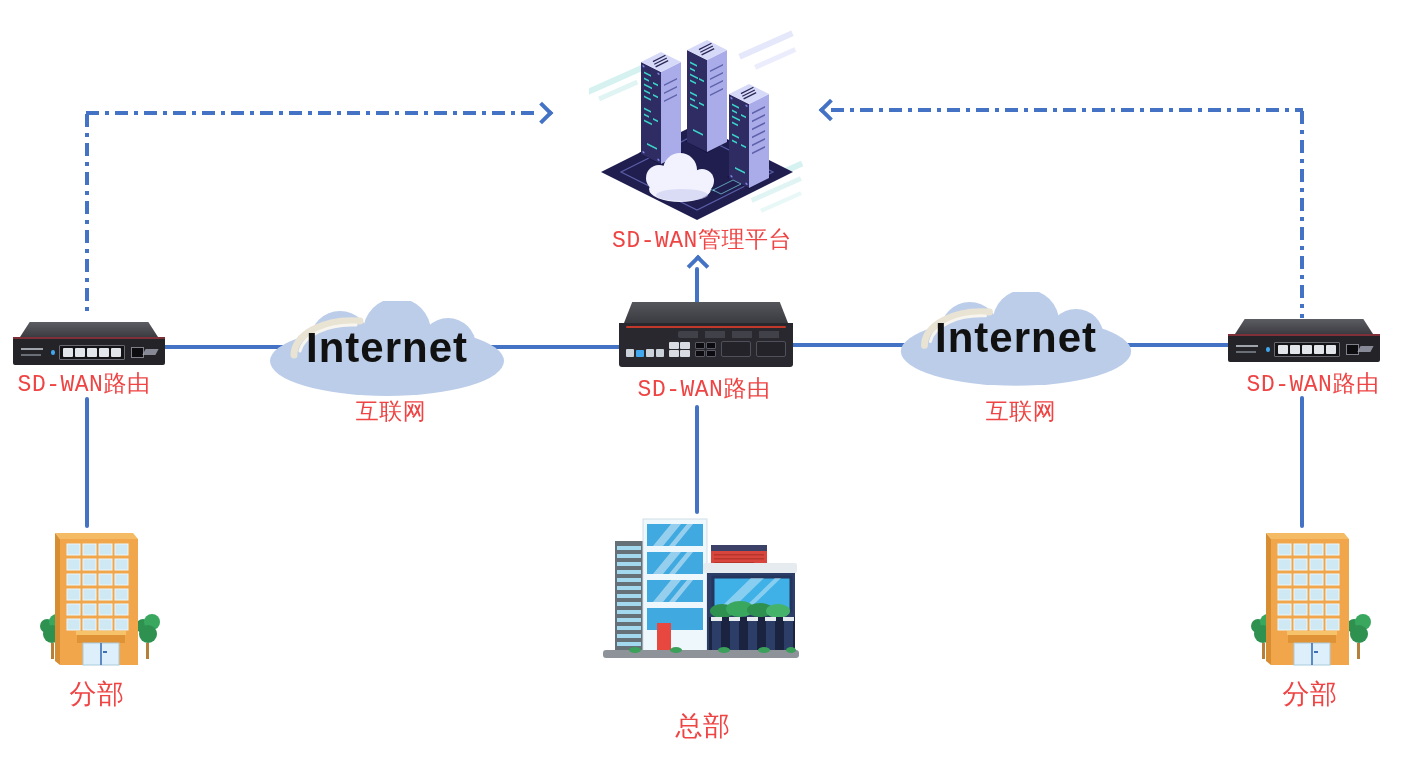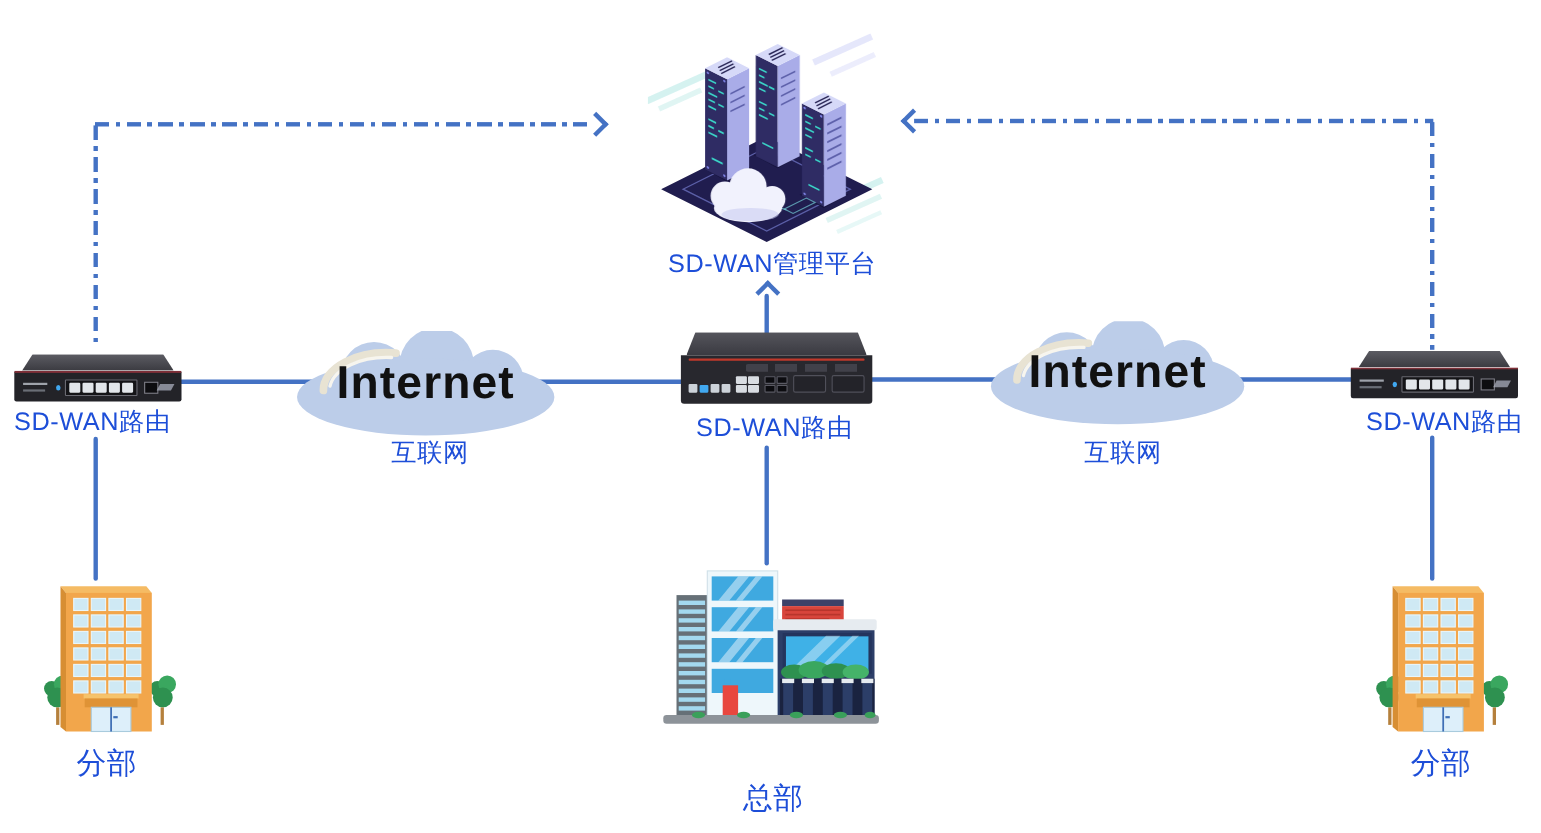--- a/index.html
+++ b/index.html
@@ -13,21 +13,21 @@
         background:repeating-linear-gradient(90deg,#4472C4 0 13px,transparent 13px 19px,#4472C4 19px 23px,transparent 23px 29px);}
   .dd-v{position:absolute;width:4px;
         background:repeating-linear-gradient(180deg,#4472C4 0 13px,transparent 13px 19px,#4472C4 19px 23px,transparent 23px 29px);}
   .chev{position:absolute;width:12px;height:12px;border-top:4px solid #4472C4;border-right:4px solid #4472C4;}
   .chev.right{transform:rotate(45deg);}
   .chev.left {transform:rotate(-135deg);}
   .chev.up   {transform:rotate(-45deg);}
 
   
   .lbl{position:absolute;transform:translateX(-50%);white-space:nowrap;
-       font-size:23px;color:#1d4ed8;letter-spacing:0.5px;}
+       font-size:23px;color:#ef4444;letter-spacing:0.5px;font-family:Liberation Mono, monospace;}
   .lbl.big{font-size:27px;text-align:right;}
   .cloud-title{position:absolute;left:50%;top:50%;transform:translate(-50%,-54%);
        font-size:42px;font-weight:600;color:#111;letter-spacing:1px;}
 
   
   .router-sm{position:absolute;width:152px;height:46px;}
   .router-sm .r-top{margin:0 7px;height:15px;
       background:linear-gradient(180deg,#5c5c63,#3b3b41);
       clip-path:polygon(7% 0,93% 0,100% 100%,0 100%);}
   .router-sm .r-body{height:28px;background:#232328;border-radius:0 0 2px 2px;

